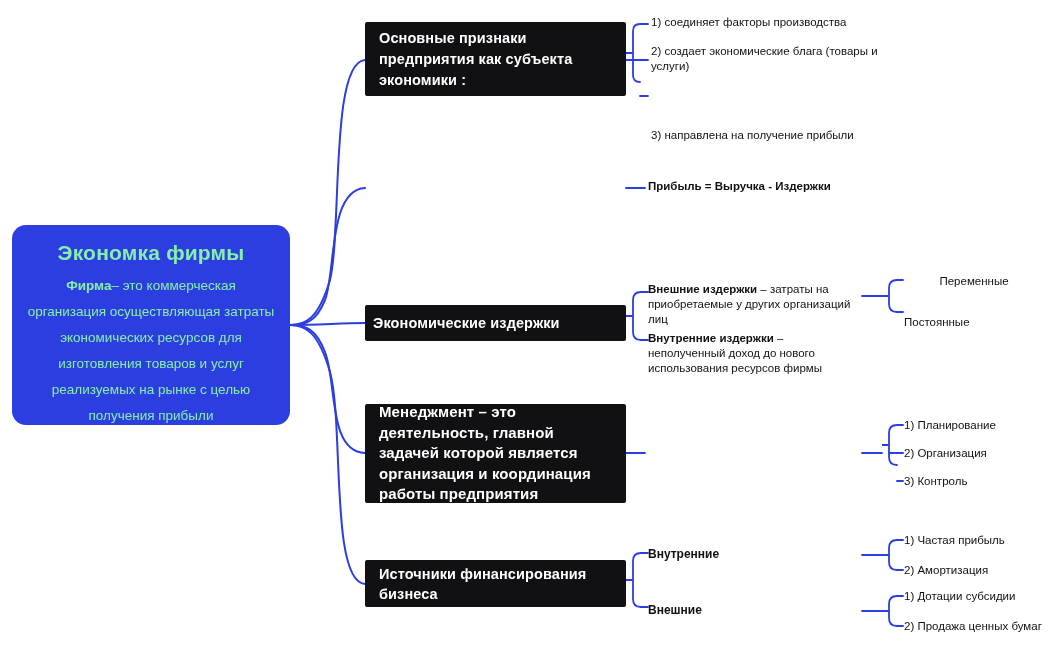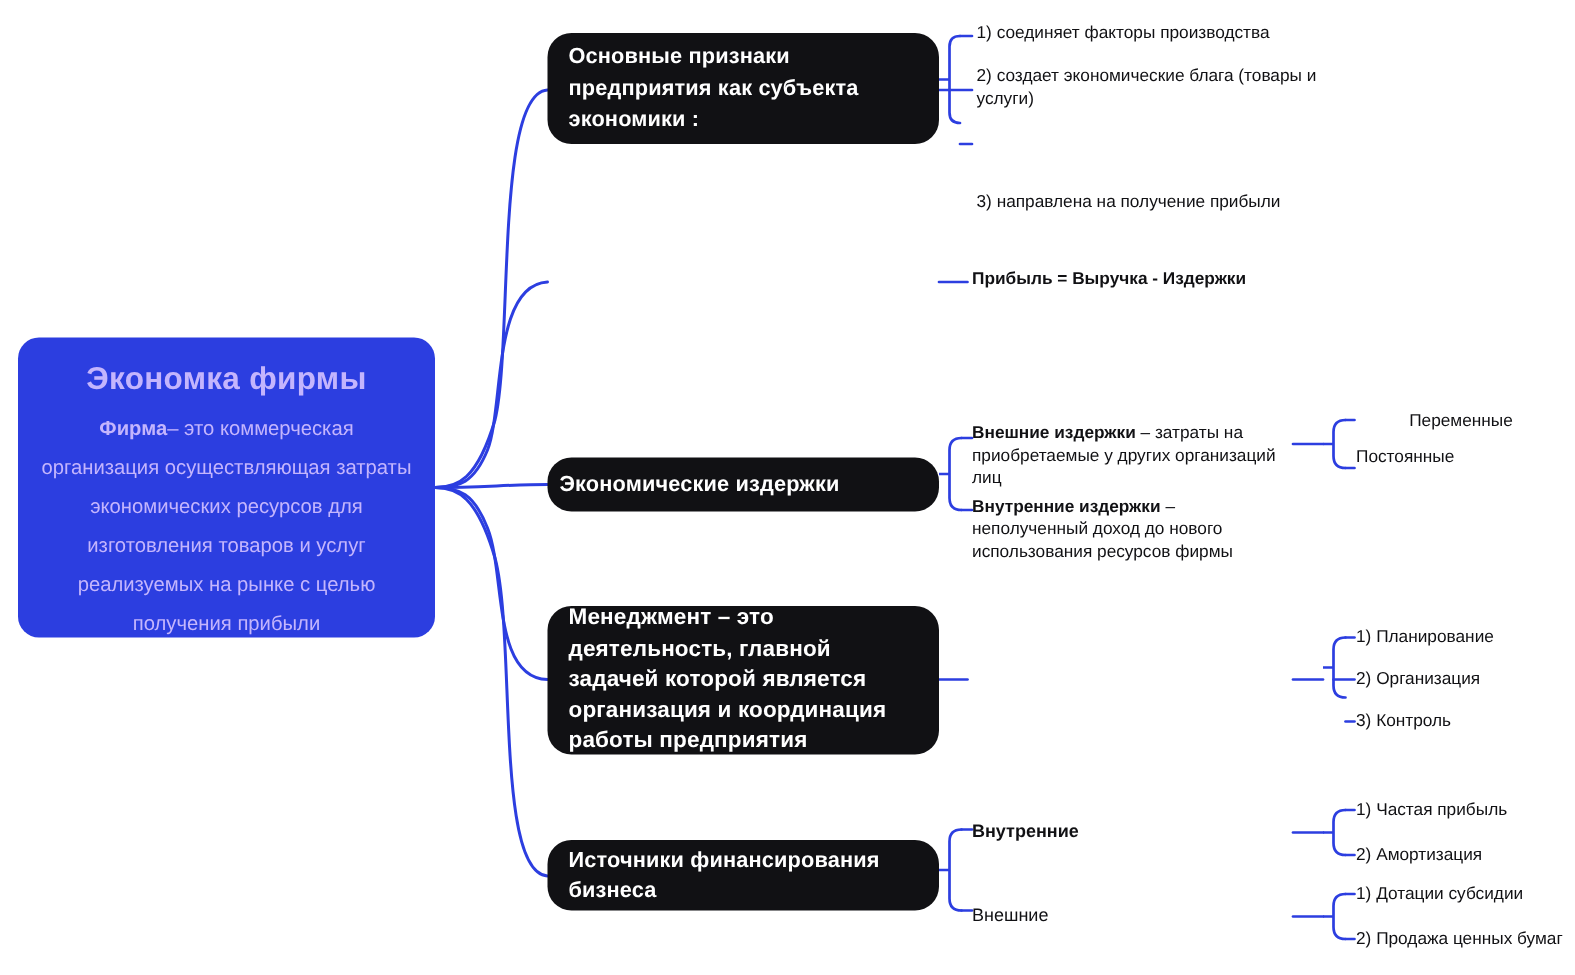--- a/index.html
+++ b/index.html
@@ -16,37 +16,37 @@
 
   
   .root-node{
     position:absolute;
     left:12px;top:225px;width:278px;height:200px;
     background:#2C3EE0;
     border-radius:14px;
     box-sizing:border-box;
     padding:14px 14px 10px 14px;
     text-align:center;
-    color:#c4b5fd;
+    color:#86efac;
   }
   .root-title{
     font-size:21px;font-weight:bold;letter-spacing:.2px;
     line-height:26px;margin:1px 0 7px 0;
   }
   .root-body{
     font-size:13.5px;line-height:26px;font-weight:500;
   }
   .root-body b{font-weight:bold;}
 
   
   .node{
     position:absolute;
     background:#111114;
     color:#ffffff;
-    border-radius:16px;
+    border-radius:2px;
     box-sizing:border-box;
     display:flex;align-items:center;
     font-weight:bold;
     letter-spacing:.1px;
   }
   .node .inner{width:100%;}
   .node.n1{left:365px;top:22px;width:261px;height:74px;padding:0 14px;font-size:14.5px;line-height:21px;}
   .node.n2{left:365px;top:128px;width:261px;height:118px;padding:0 14px;font-size:13.5px;line-height:19.5px;font-weight:600;}
   .node.n2 b,.node.n1 b{font-weight:bold;}
   .node.n3{left:365px;top:305px;width:261px;height:36px;padding:0 8px;font-size:14.5px;}
@@ -67,29 +67,29 @@
 
   .l-1a{left:651px;top:15px;width:300px;}
   .l-1b{left:651px;top:44px;width:240px;}
   .l-1c{left:651px;top:84px;width:300px;margin-top:44px;}
 
   .l-2a{left:648px;top:179px;width:250px;font-weight:bold;font-size:12px;}
 
   .l-3a{left:648px;top:282px;width:210px;}
   .l-3b{left:648px;top:331px;width:215px;}
   .l-3a1{left:904px;top:274px;width:140px;text-align:center;}
-  .l-3a2{left:904px;top:298px;width:140px;}
+  .l-3a2{left:904px;top:315px;width:140px;}
 
   .l-4a{left:648px;top:446px;width:200px;font-weight:bold;font-size:12px;}
   .l-4a1{left:904px;top:418px;width:170px;}
   .l-4a2{left:904px;top:446px;width:170px;}
   .l-4a3{left:904px;top:474px;width:170px;}
 
   .l-5a{left:648px;top:547px;width:170px;font-weight:bold;font-size:12px;}
-  .l-5b{left:648px;top:603px;width:170px;font-weight:normal;font-size:12px;}
+  .l-5b{left:648px;top:603px;width:170px;font-weight:bold;font-size:12px;}
   .l-5a1{left:904px;top:533px;width:180px;}
   .l-5a2{left:904px;top:563px;width:180px;}
   .l-5b1{left:904px;top:589px;width:180px;}
   .l-5b2{left:904px;top:619px;width:180px;}
 </style>
 </head>
 <body>
 
 <div id="stage">
 

